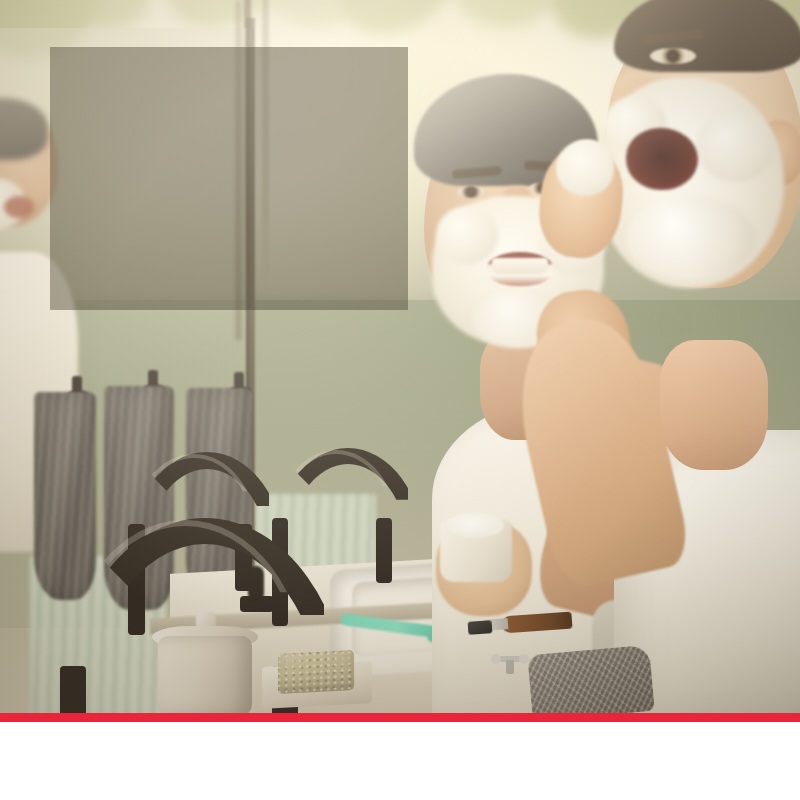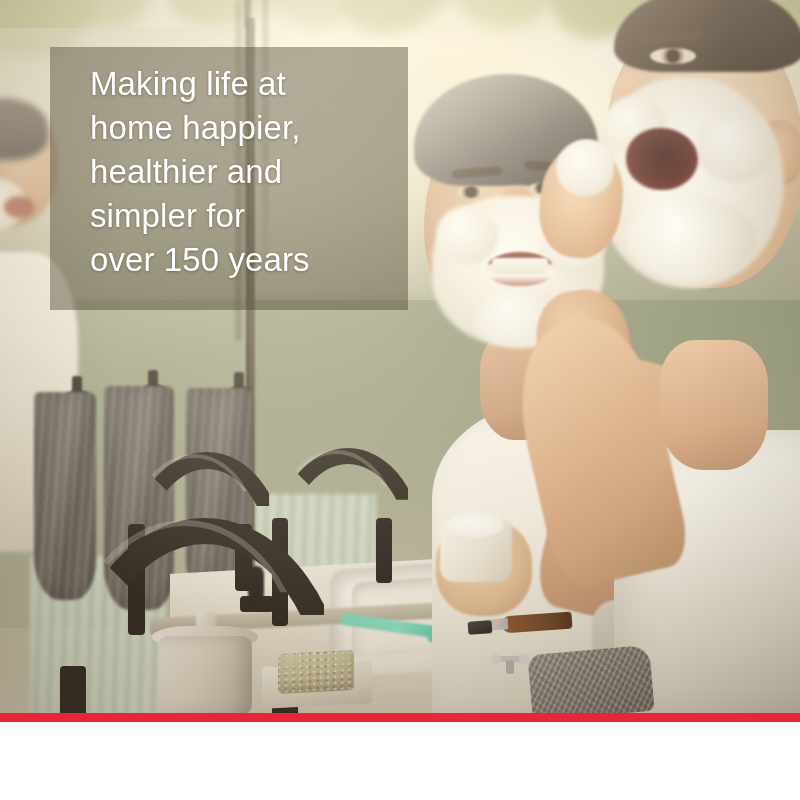--- a/index.html
+++ b/index.html
@@ -781,25 +781,20 @@
       <circle cx="34" cy="9" r="5" fill="#d8d5cc"></circle>
     </svg>
     <div class="knit-towel">
         <div class="knit-tex"></div>
       </div>
 
     <div class="haze"></div>
     <div class="vignette"></div>
 
     <div class="headline-box"></div>
-    <div class="headline">Making life at
-home happier,
-healthier and
-simpler for
-over 150 years</div>
   </div>
 
   <div class="red-bar"></div>
   <div class="footer">
     
   </div>
 
 </div>
 
 </body></html>

